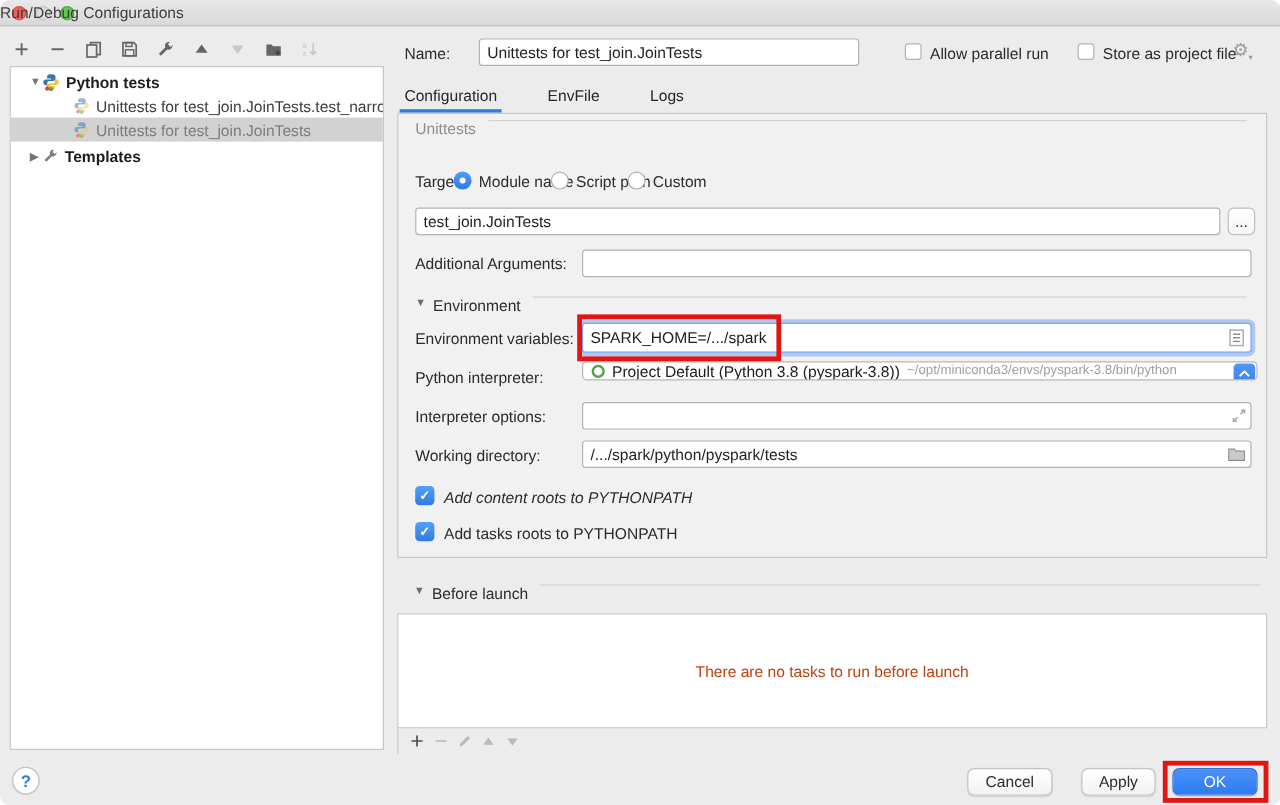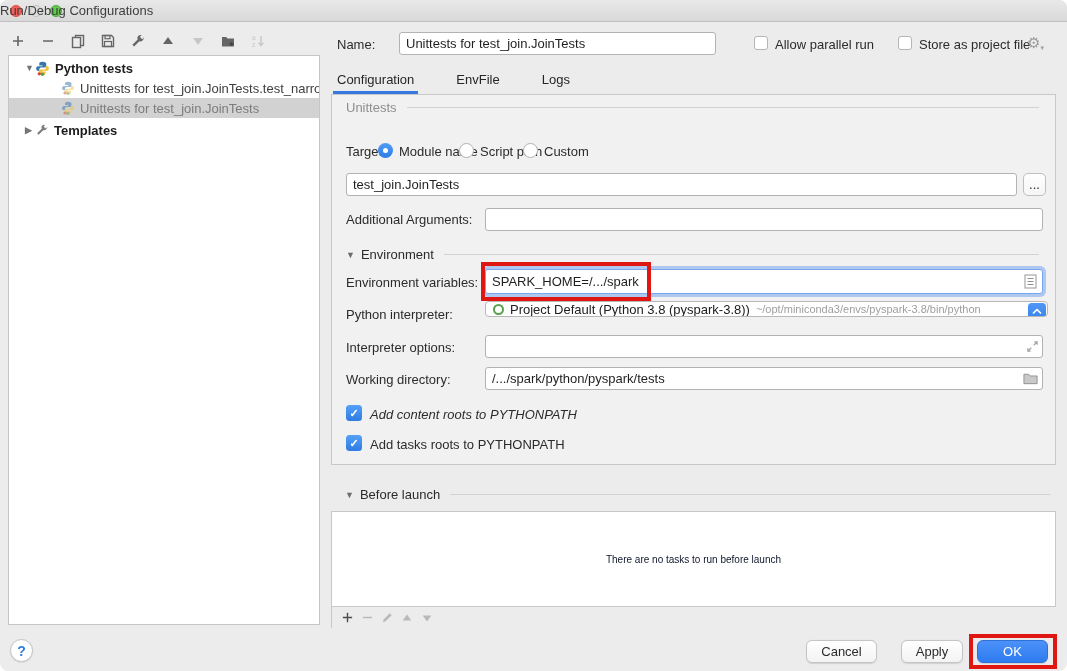--- a/index.html
+++ b/index.html
@@ -45,40 +45,40 @@
   .radio.sel{background:linear-gradient(#4f9bf7,#2e7ce3);border:none;}
   .radio.sel::after{content:"";position:absolute;left:5px;top:5px;width:5px;height:5px;
     border-radius:50%;background:#fff;}
   
   .tabs{position:absolute;left:333px;top:68px;display:flex;gap:34px;height:26px;}
   .tab{font-size:13px;color:#262626;padding:4px 4px 5px 4px;}
   .tab.active{border-bottom:3px solid #3579de;}
   
   .panel{position:absolute;left:331px;top:94px;width:725px;height:371px;
     background:#f1f1f1;border:1px solid #c8c8c8;}
-  .sechead{display:flex;align-items:center;}
+  .sechead{display:flex;}
   .sechead .line{flex:1;height:1px;background:#d2d2d2;margin-left:10px;}
   .sechead .tri{font-size:9px;color:#6d6d6d;margin-right:6px;}
   .grouplbl{font-size:13px;color:#8e8e8e;}
   .btn{position:absolute;background:linear-gradient(#ffffff,#f5f5f5);
     border:1px solid #bfbfbf;border-radius:5px;font-size:13px;color:#2b2b2b;
     display:flex;align-items:center;justify-content:center;}
   .focusring{box-shadow:0 0 0 3px rgba(120,165,240,.55);border-color:#7aa6ef !important;}
   .combo{position:absolute;background:#fff;border:1px solid #b7b7b7;border-radius:4px;
     display:flex;align-items:center;padding:0 24px 0 7px;overflow:hidden;white-space:nowrap;}
   .combo .cname{font-size:13px;color:#202020;margin-left:6px;}
   .combo .cpath{font-size:11px;color:#9e9e9e;margin-left:6px;}
   .stepper{position:absolute;right:1px;top:1px;width:18px;height:24px;border-radius:3.5px;
     background:linear-gradient(#4f97f8,#2e7ce3);display:flex;align-items:center;justify-content:center;}
   .ring{width:11px;height:11px;border:2.5px solid #55a24a;border-radius:50%;flex:0 0 auto;}
   .fieldicon{position:absolute;top:0;bottom:0;display:flex;align-items:center;color:#9a9a9a;}
   
   .blbox{position:absolute;left:331px;top:511px;width:725px;height:96px;background:#fff;
     border:1px solid #c8c8c8;display:flex;align-items:center;justify-content:center;}
-  .blempty{font-size:10px;color:#0f172a;}
+  .blempty{font-size:13px;color:#c2410c;}
   .bltools{position:absolute;left:331px;top:607px;width:725px;height:21px;
     border-left:1px solid #c8c8c8;display:flex;align-items:center;padding-left:8px;}
   .bltools .ic{width:14px;height:14px;margin-right:6px;display:flex;align-items:center;
     justify-content:center;color:#b9b9b9;}
   .bltools .ic.en{color:#4d4d4d;}
   
   .mbtn{position:absolute;top:640px;height:23px;border-radius:6px;font-size:13px;
     display:flex;align-items:center;justify-content:center;
     background:linear-gradient(#ffffff,#f3f3f3);border:1px solid #c5c5c5;color:#2b2b2b;
     box-shadow:0 .5px 1px rgba(0,0,0,.12);}

